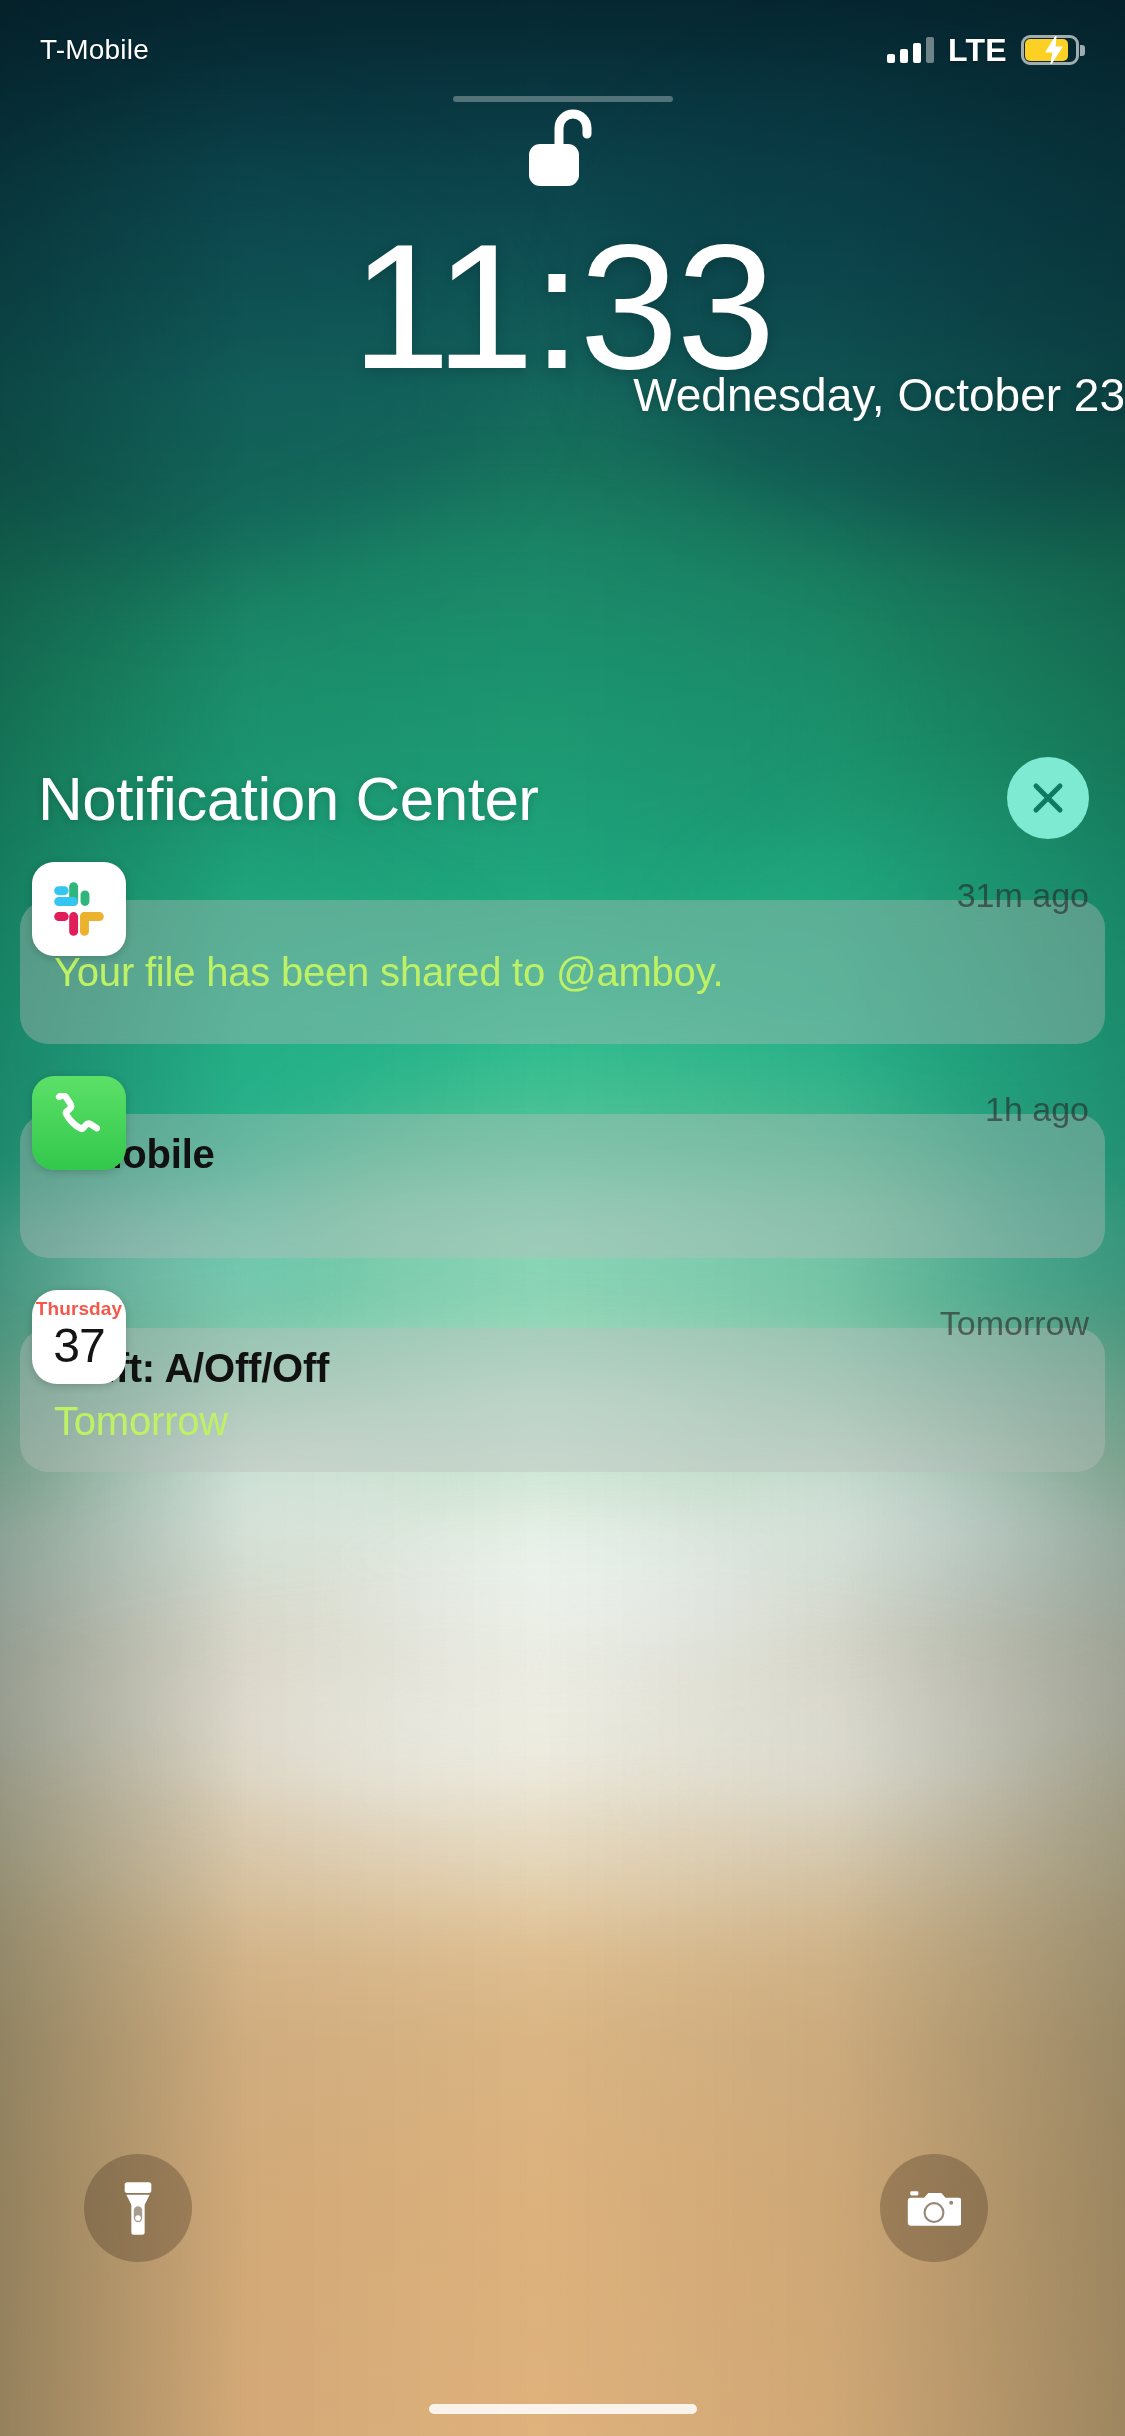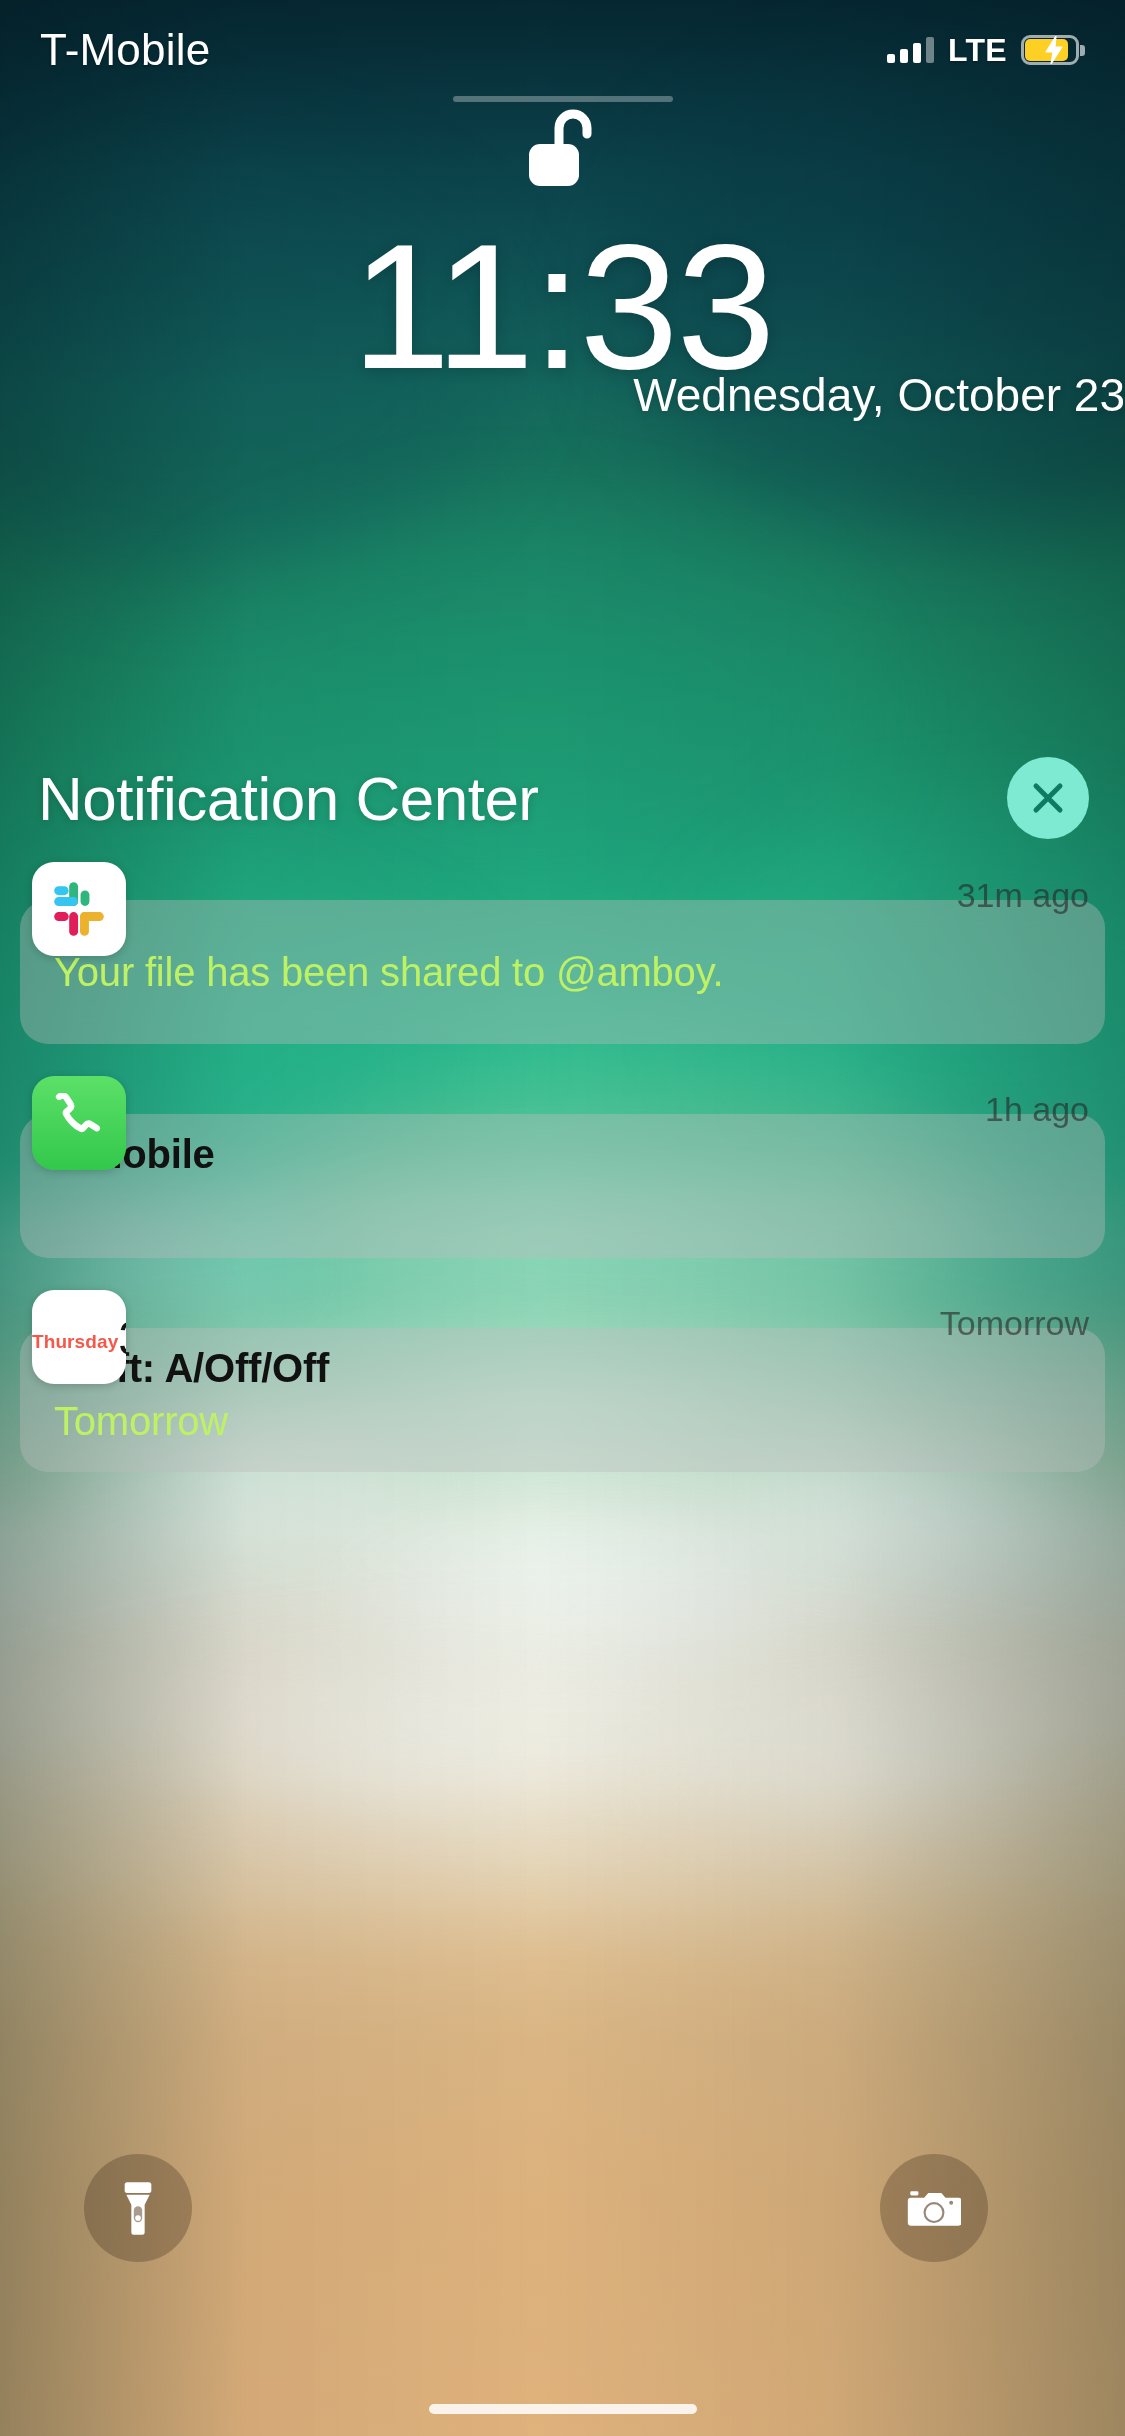--- a/index.html
+++ b/index.html
@@ -83,21 +83,21 @@
     background:linear-gradient(to bottom, rgba(205,160,110,0) 0%, rgba(198,150,100,.28) 40%, rgba(196,146,96,.12) 100%);
   }
 
   
   #statusbar {
     position:absolute; left:0; top:0; width:100%; height:100px;
     display:flex; align-items:center; justify-content:space-between;
     padding:0 40px;
     color:#fff;
   }
-  #carrier { font-size:44px; font-weight:400; letter-spacing:.2px; text-shadow:0 1px 3px rgba(0,0,0,.35); }
+  #carrier { font-size:28px; font-weight:400; letter-spacing:.2px; text-shadow:0 1px 3px rgba(0,0,0,.35); }
   #status-right { display:flex; align-items:center; gap:14px; }
   .bars { display:flex; align-items:flex-end; gap:5px; height:26px; }
   .bars i { display:block; width:8px; background:#fff; border-radius:2px; }
   .bars i.b1 { height:9px; }
   .bars i.b2 { height:14px; }
   .bars i.b3 { height:20px; }
   .bars i.b4 { height:26px; opacity:.42; }
   #lte { font-size:32px; font-weight:700; letter-spacing:.3px; text-shadow:0 1px 3px rgba(0,0,0,.35); }
   .battery { position:relative; width:64px; height:30px; }
   .battery .shell {
@@ -200,21 +200,21 @@
     z-index:3;
   }
 
   
   .ic-slack { background:#fff; display:flex; align-items:center; justify-content:center; }
   .ic-slack svg { width:62px; height:62px; display:block; }
   
   .ic-phone { background:linear-gradient(to bottom,#5ce068,#32c84b); display:flex; align-items:center; justify-content:center; }
   .ic-phone svg { width:60px; height:60px; display:block; }
   
-  .ic-cal { background:#fff; display:flex; flex-direction:row; align-items:center; }
+  .ic-cal { background:#fff; display:flex; flex-direction:column; align-items:center;border-radius:25px; }
   .ic-cal .cal-dow {
     color:#f5584a; font-size:19px; font-weight:600; letter-spacing:.1px;
     margin-top:9px; line-height:1;
   }
   .ic-cal .cal-day {
     color:#141414; font-size:48px; font-weight:300; line-height:1;
     margin-top:4px; letter-spacing:-1px;
   }
 
   

